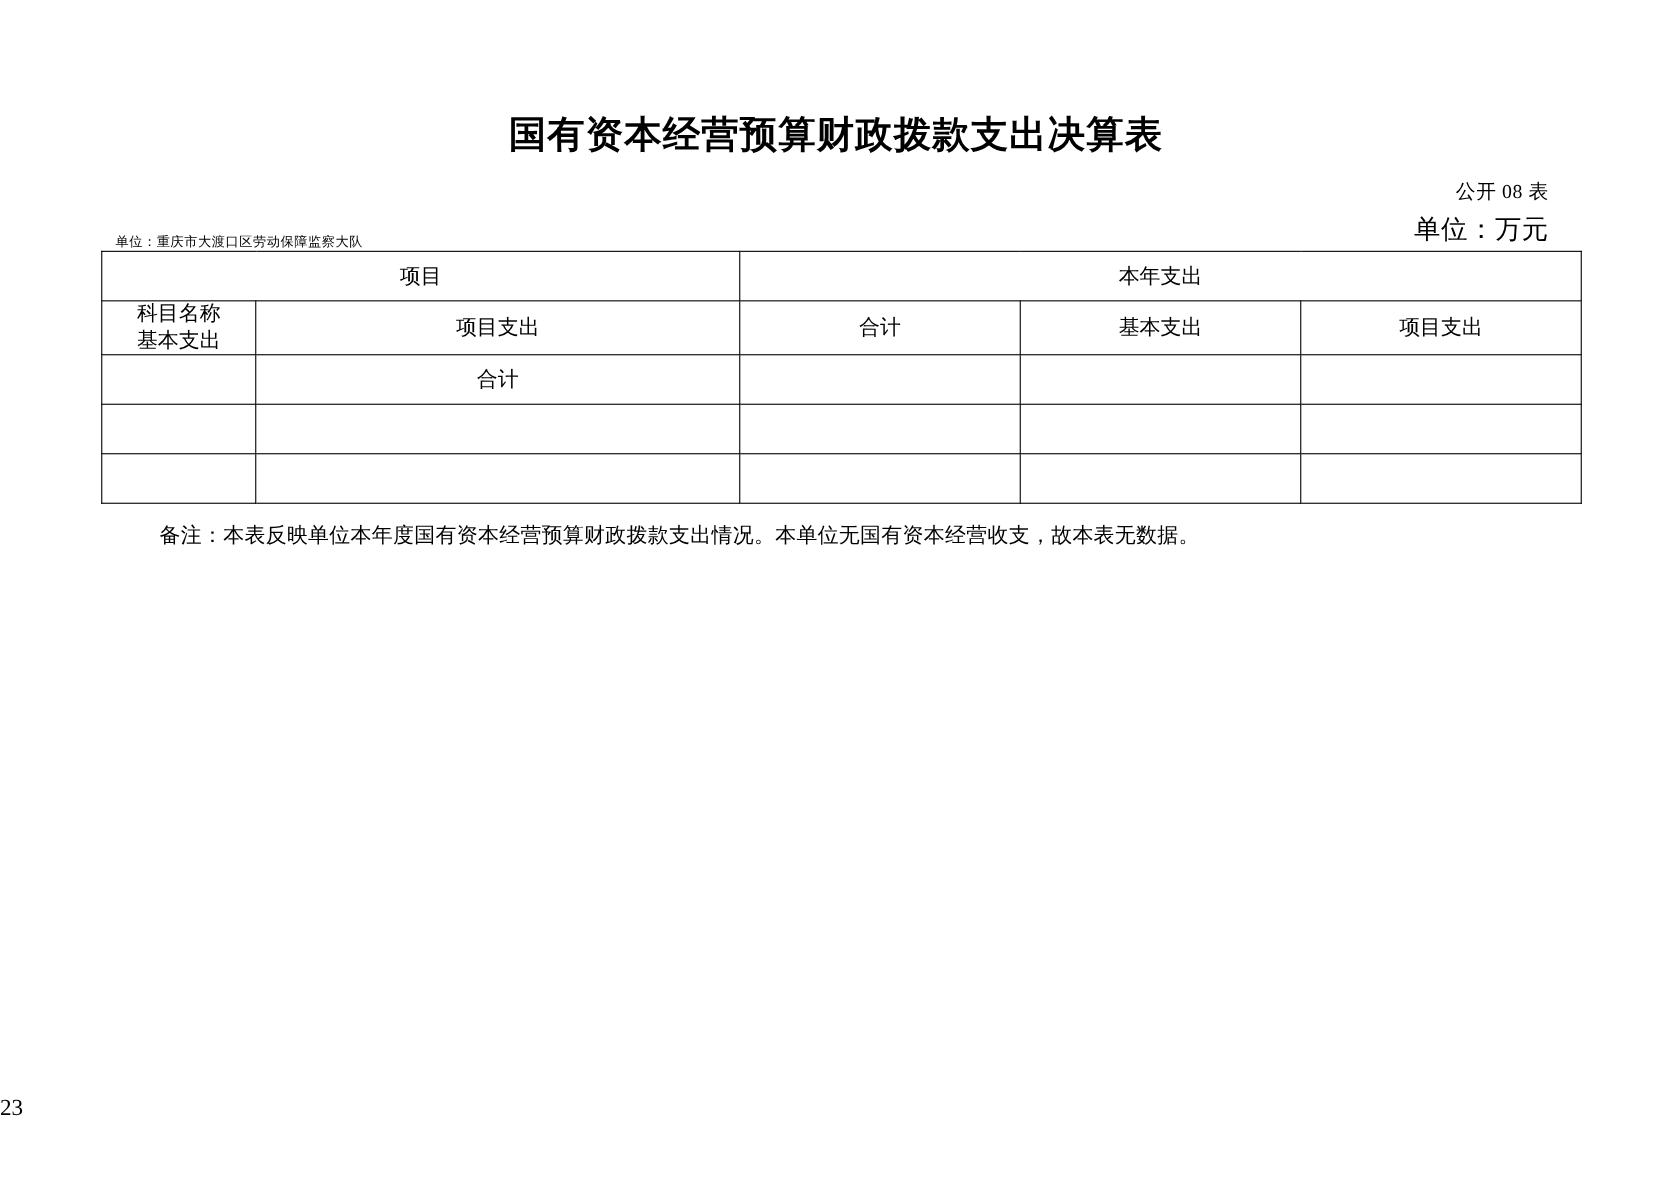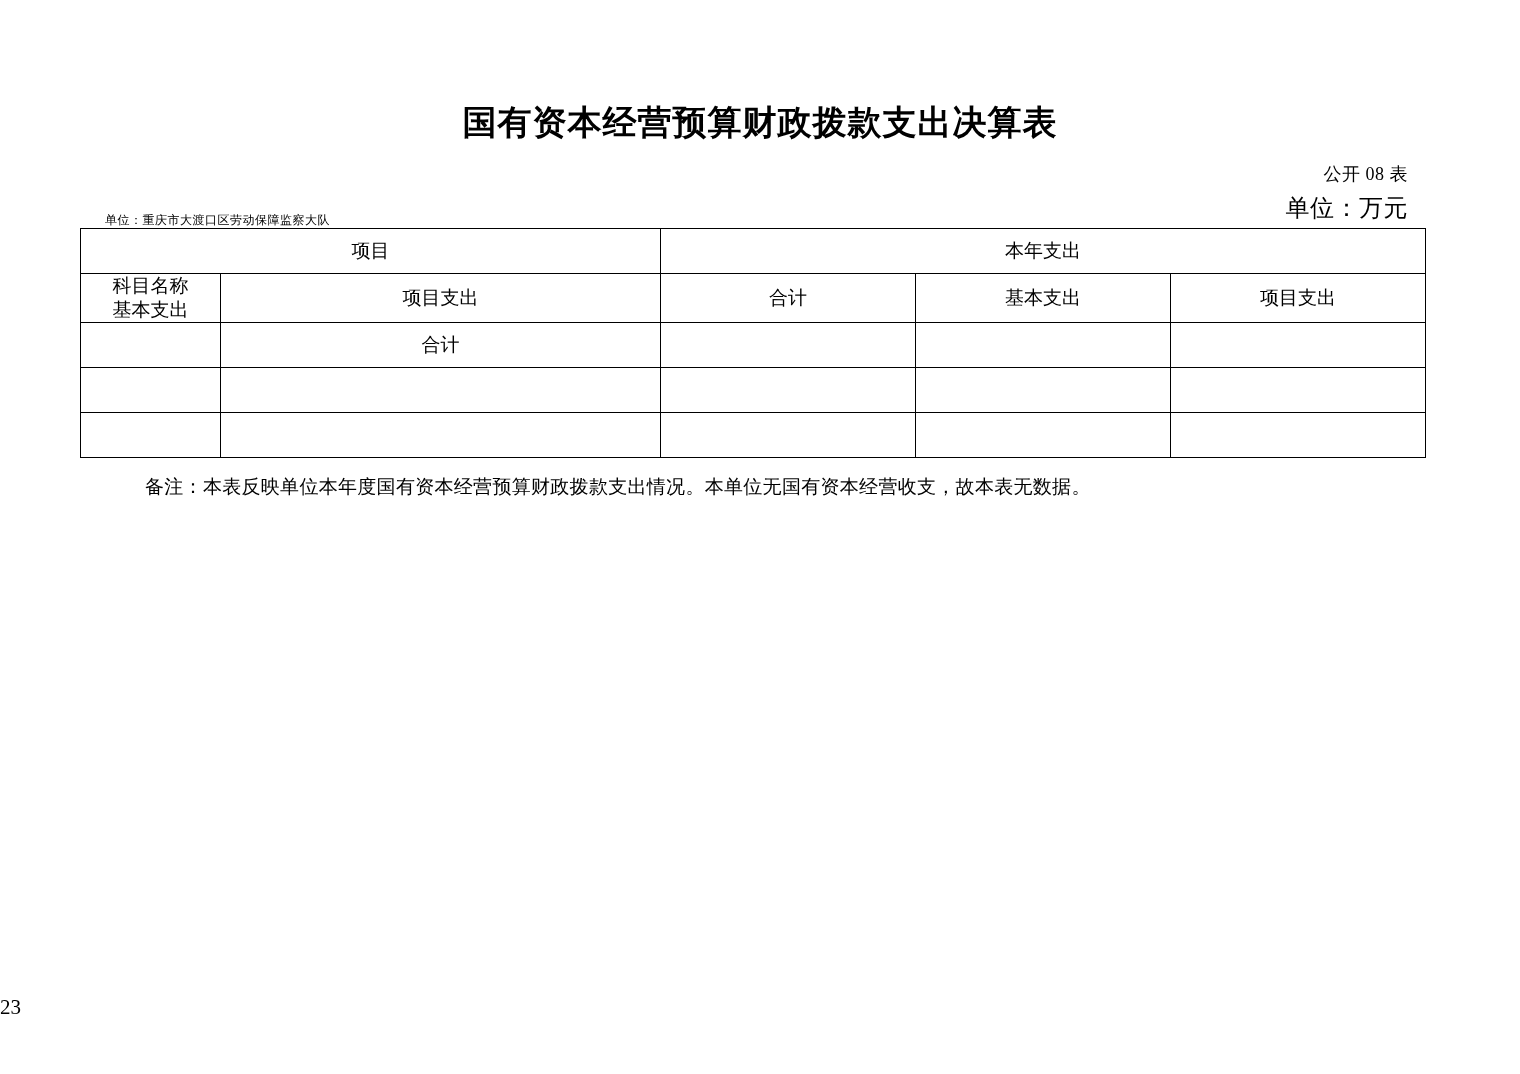--- a/index.html
+++ b/index.html
@@ -49,21 +49,21 @@
   .amount-unit {
     position: absolute;
     top: 192px;
     right: 112px;
     font-size: 24px;
     letter-spacing: 0.5px;
   }
   table.main-table {
     position: absolute;
     top: 228px;
-    left: 80px;
+    left: 92px;
     width: 1345px;
     border-collapse: collapse;
     table-layout: fixed;
   }
   table.main-table td {
     border: 1.3px solid #000000;
     text-align: center;
     vertical-align: middle;
     font-size: 19px;
     padding: 0;

